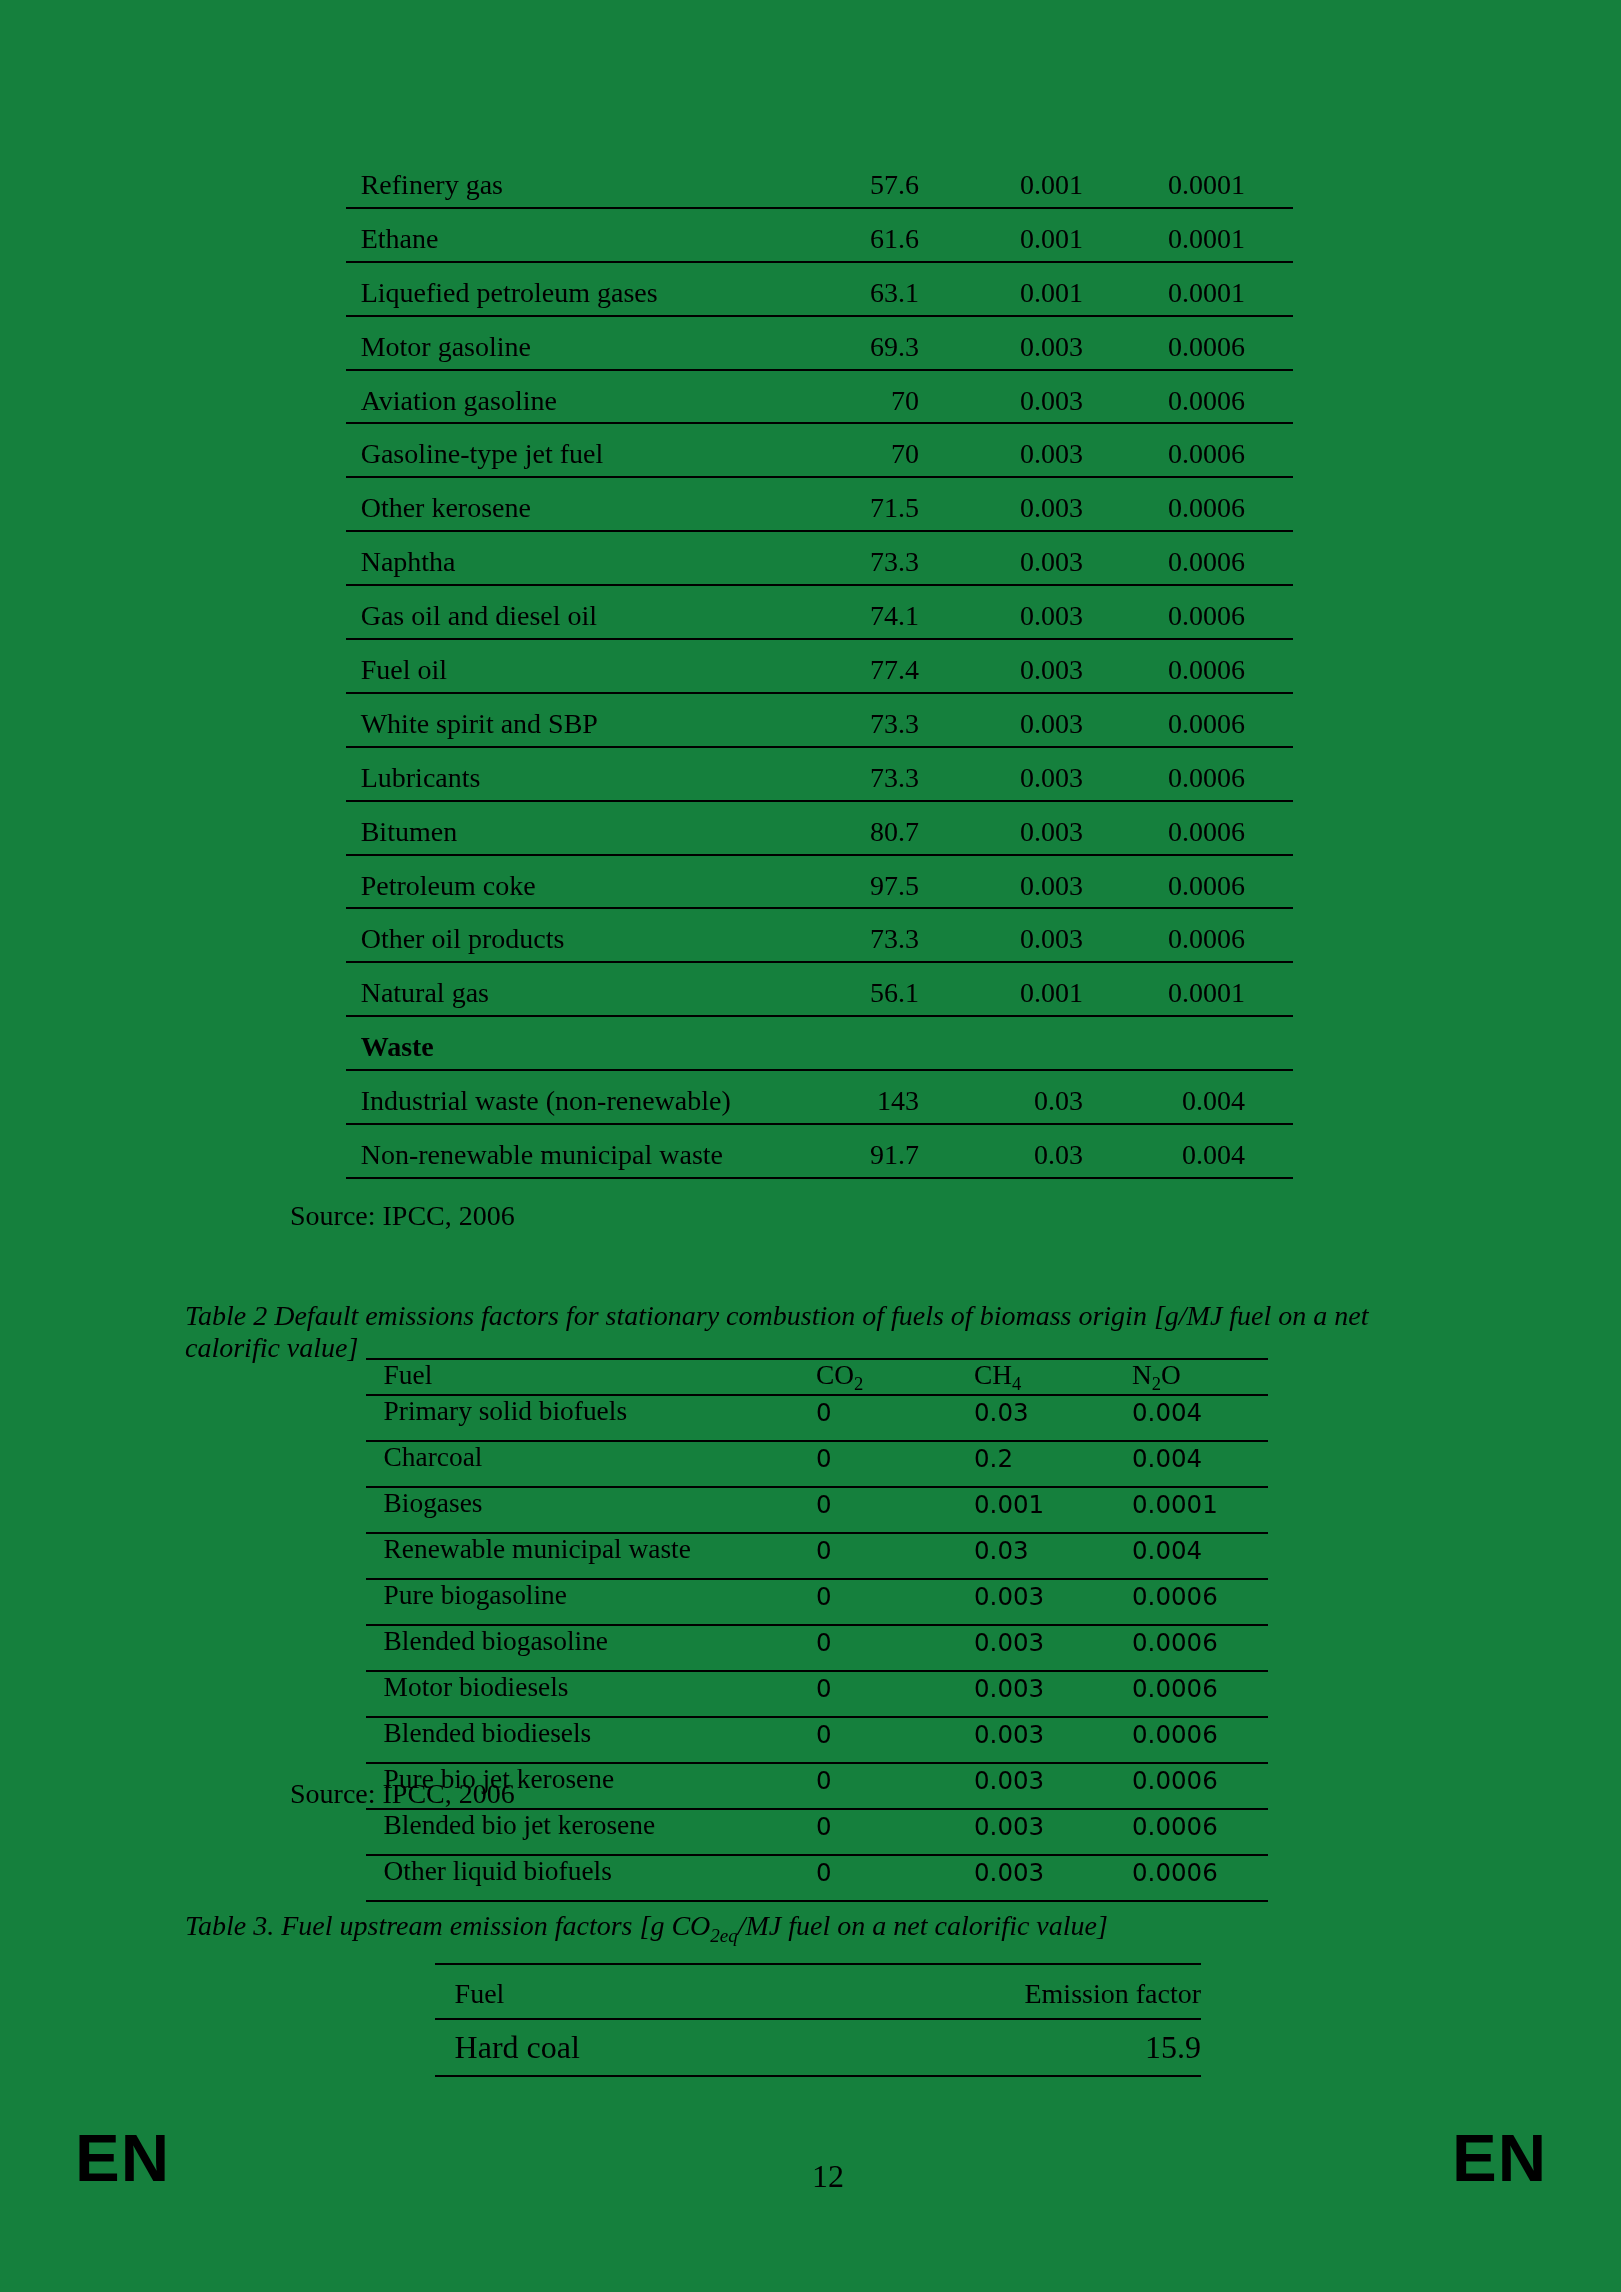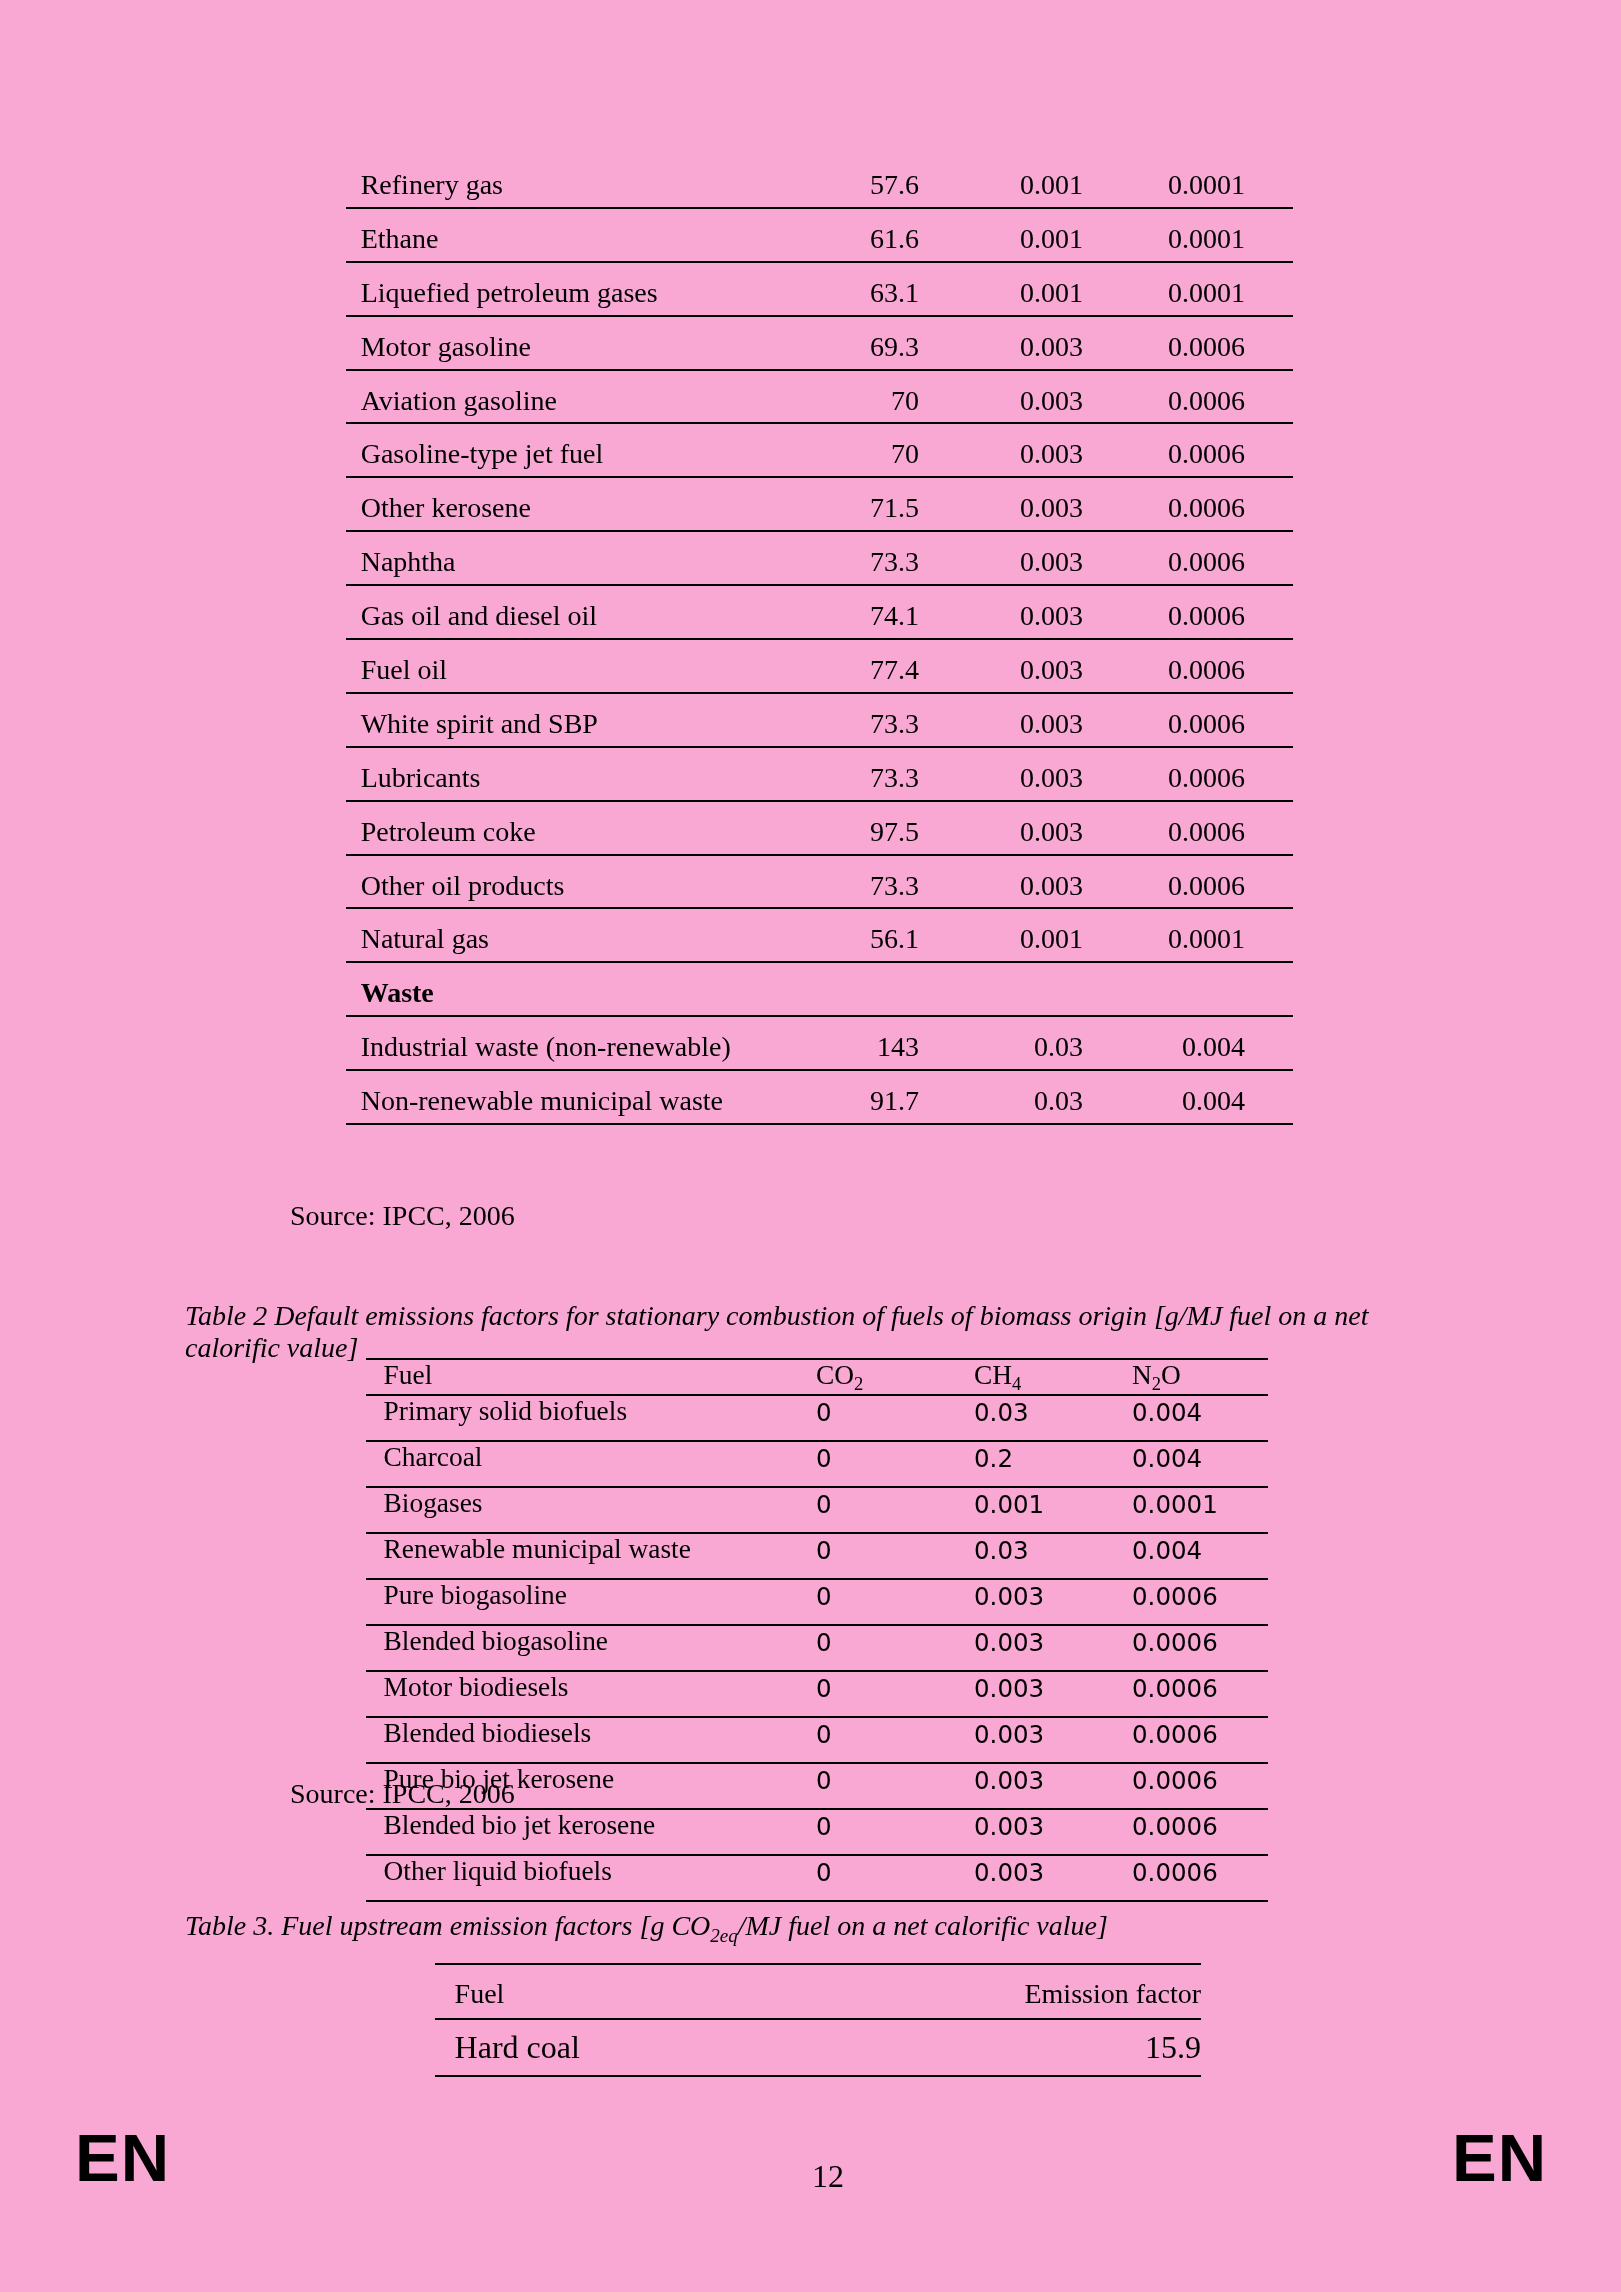--- a/index.html
+++ b/index.html
@@ -1,19 +1,19 @@
 <!DOCTYPE html>
 <html><head>
 <meta charset="utf-8">
 <style>
   html,body{margin:0;padding:0;background:#888;}
   .page{
     position:relative;
     width:1621px;height:2293px;
-    background:#f9a8d4;
+    background:#15803d;
     font-family:"Liberation Serif","DejaVu Serif",serif;
     color:#000;
     overflow:hidden;
   }
   table{border-collapse:collapse;table-layout:fixed;}
   td,th{padding:0;font-weight:normal;overflow:hidden;white-space:nowrap;}
 
   
   .t1{position:absolute;left:346px;top:155px;width:947px;}
   .t1 td{
@@ -181,20 +181,27 @@
         </tr>
 
         <tr>
           <td class="fuel">Lubricants</td>
           <td class="num">73.3</td>
           <td class="num">0.003</td>
           <td class="num">0.0006</td>
           <td></td>
         </tr>
 
+        <tr>
+          <td class="fuel">Bitumen</td>
+          <td class="num">80.7</td>
+          <td class="num">0.003</td>
+          <td class="num">0.0006</td>
+          <td></td>
+        </tr>
 
         <tr>
           <td class="fuel">Petroleum coke</td>
           <td class="num">97.5</td>
           <td class="num">0.003</td>
           <td class="num">0.0006</td>
           <td></td>
         </tr>
 
 

